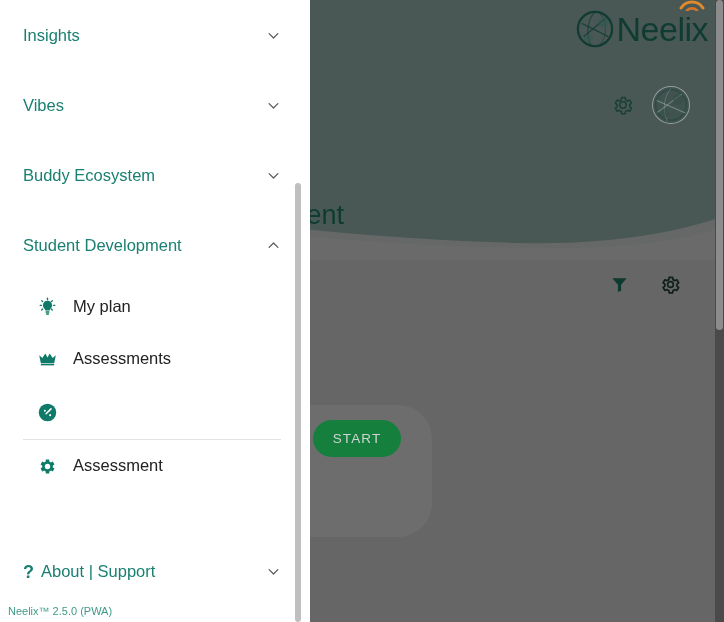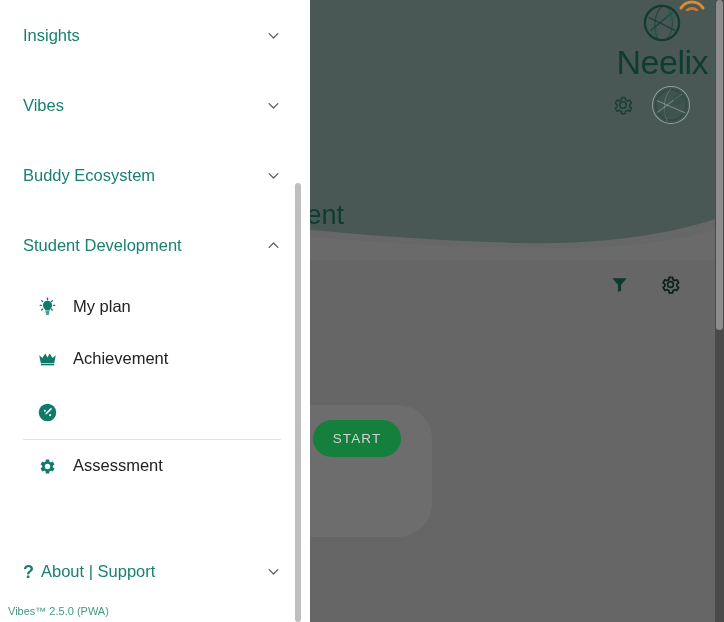--- a/index.html
+++ b/index.html
@@ -47,21 +47,20 @@
   }
 
   .brand {
     position: absolute;
     right: 16px;
     top: 4px;
     display: flex;
     align-items: center;
     gap: 3px;
     height: 50px;
-    flex-direction: column;
   }
   .brand-globe {
     width: 38px;
     height: 38px;
     flex: 0 0 auto;
   }
   .brand-word {
     position: relative;
     font-size: 34px;
     font-weight: 400;
@@ -404,21 +403,21 @@
             </g>
           </svg>
           <span class="sub-label">My plan</span>
         </div>
 
         <div class="sub-item" style="margin-top:10px;">
           <svg class="sub-icon" viewBox="0 0 24 24">
             <path d="M2.5 7.2l3.6 3.1 3.4-5.2 2.5 4.6 2.5-4.6 3.4 5.2 3.6-3.1-1.9 9.2H4.4z" fill="#0f7a68"></path>
             <rect x="4.4" y="17" width="15.2" height="1.7" fill="#0f7a68"></rect>
           </svg>
-          <span class="sub-label">Achievement</span>
+          <span class="sub-label">Assessments</span>
         </div>
 
         <div class="sub-item two-line" style="margin-top:9px;">
           <svg class="sub-icon" viewBox="0 0 24 24">
             <circle cx="12" cy="12" r="10" fill="#0f7a68"></circle>
             <path d="M16 7.8l-5.6 5.6" stroke="#ffffff" stroke-width="1.8" stroke-linecap="round"></path>
             <circle cx="9" cy="10" r="1.15" fill="#ffffff"></circle>
             <circle cx="15" cy="15" r="1.15" fill="#ffffff"></circle>
           </svg>
         </div>
@@ -438,21 +437,21 @@
         <span class="nav-group-label">
           <span class="qmark">?</span>
           <span>About | Support</span>
         </span>
         <svg class="chevron" viewBox="0 0 24 24">
           <path d="M5 9l7 7 7-7" fill="none" stroke="currentColor" stroke-width="2" stroke-linecap="round" stroke-linejoin="round"></path>
         </svg>
       </div>
     </div>
 
-    <div class="version">Vibes™ 2.5.0 (PWA)</div>
+    <div class="version">Neelix™ 2.5.0 (PWA)</div>
 
     <div class="drawer-scrollbar">
       <div class="drawer-scrollbar-thumb"></div>
     </div>
   </div>
 
   <div class="drawer-edge"></div>
 </div>
 
 </body></html>

